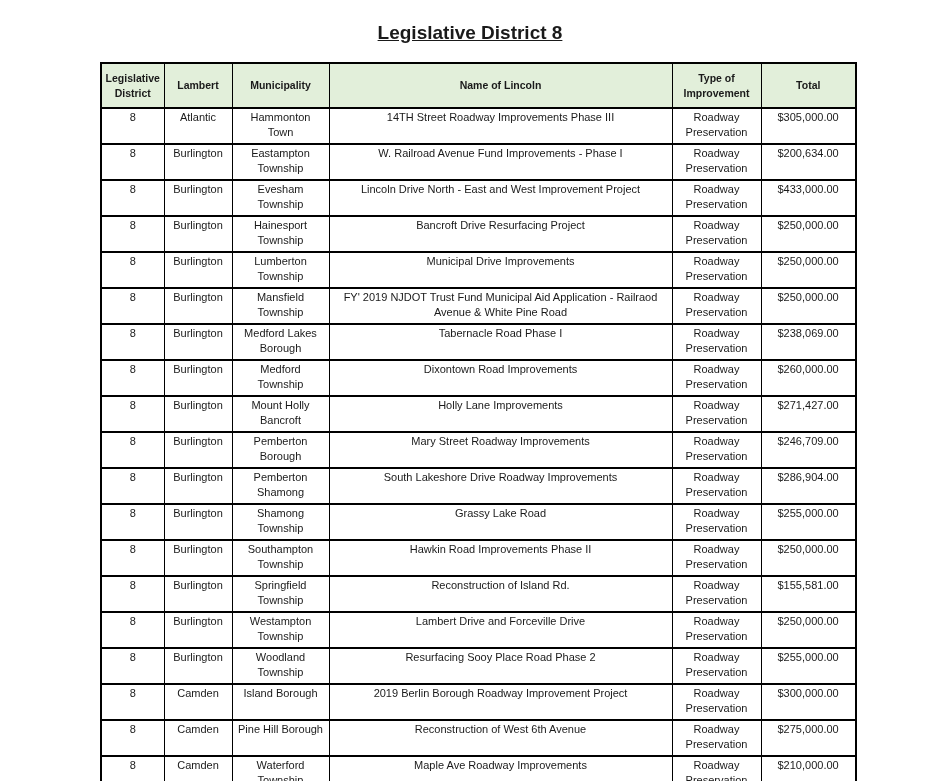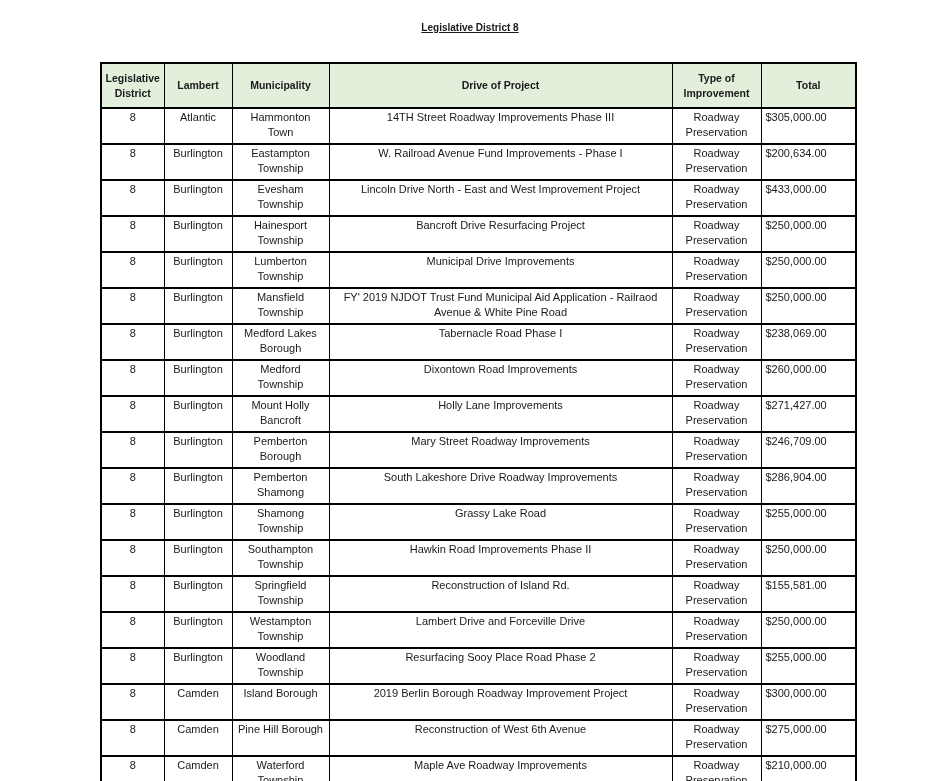--- a/index.html
+++ b/index.html
@@ -13,21 +13,21 @@
     position: relative;
     width: 940px;
     height: 781px;
     background: #ffffff;
     overflow: hidden;
   }
   .doc-title {
     margin: 0;
     padding-top: 22px;
     text-align: center;
-    font-size: 10px;
+    font-size: 19px;
     font-weight: bold;
     text-decoration: underline;
     color: #1a1a1a;
   }
   table.data-table {
     position: absolute;
     left: 100px;
     top: 62px;
     width: 755px;
     border-collapse: collapse;
@@ -65,21 +65,21 @@
     text-align: center;
     vertical-align: top;
     padding: 1px 3px;
     color: #1a1a1a;
     overflow: hidden;
     word-wrap: break-word;
   }
   .data-table td.td-muni { padding: 1px 4px; }
   .data-table td.td-total {
     text-align: left;
-    padding-left: 4px;
+    padding-left: 16px;
   }
 </style>
 </head>
 <body>
 
 <div class="page">
 
   <h1 class="doc-title">Legislative District 8</h1>
 
   <table class="data-table">
@@ -89,21 +89,21 @@
       <col class="c-muni">
       <col class="c-project">
       <col class="c-improvement">
       <col class="c-total">
     </colgroup>
     <thead>
       <tr>
         <th>Legislative District</th>
         <th>Lambert</th>
         <th>Municipality</th>
-        <th>Drive of Project</th>
+        <th>Name of Lincoln</th>
         <th>Type of Improvement</th>
         <th>Total</th>
       </tr>
     </thead>
     <tbody id="table-body">
         <tr>
       <td class="td-district">8</td>
       <td class="td-county">Atlantic</td>
       <td class="td-muni">Hammonton Town</td>
       <td class="td-project">14TH Street Roadway Improvements Phase III</td>

